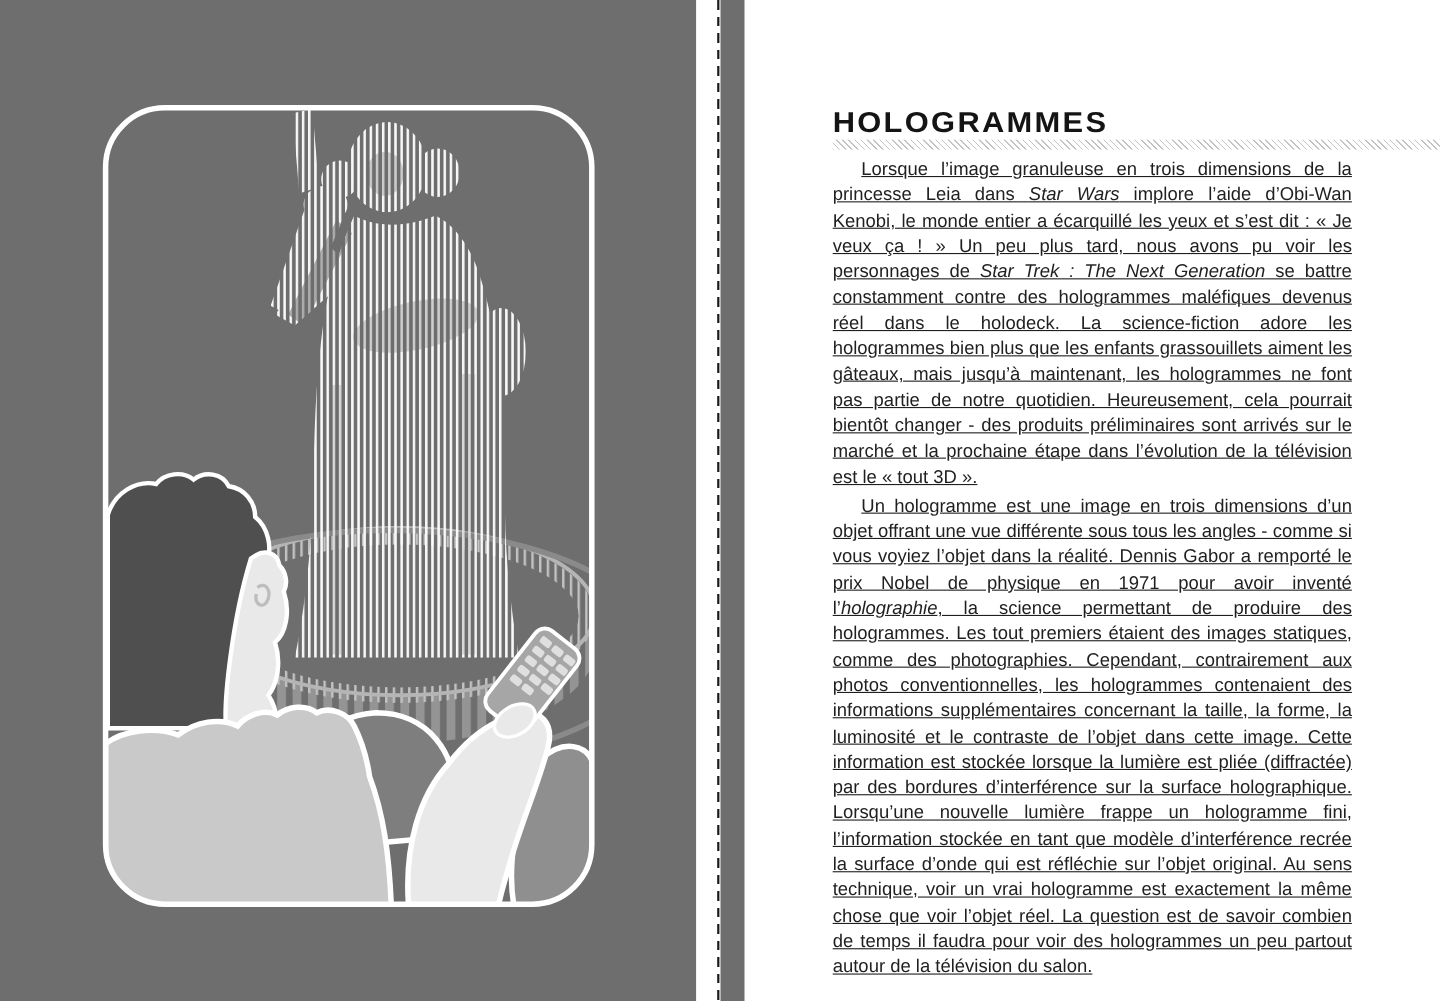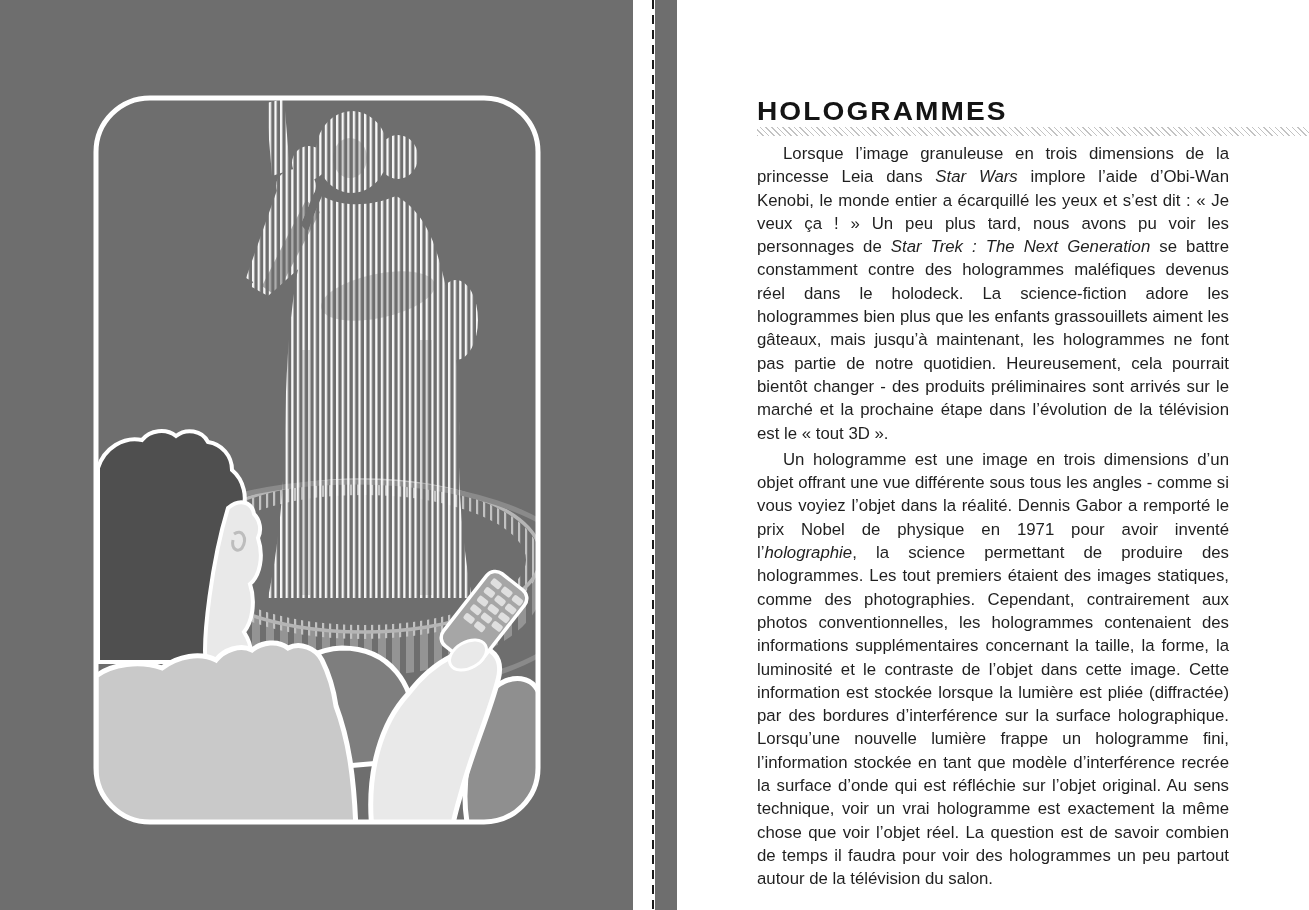--- a/index.html
+++ b/index.html
@@ -31,21 +31,21 @@
   }
   .heading-hatch{
     position:absolute;left:80px;top:127px;right:0;height:9px;
     background:repeating-linear-gradient(45deg,#c3c3c3 0 1px,transparent 1px 4px);
   }
   .text-col{
     position:absolute;left:80px;top:142px;width:472px;
     font-size:16.8px;line-height:23.3px;color:#1f1f1f;
     text-align:justify;
   }
-  .text-col p{margin:0 0 3px 0;text-indent:26px;}
+  .text-col p{margin:0 0 3px 0;text-indent:26px;text-decoration:underline;}
   .text-col i{font-style:italic;}
   .page-emblem{
     position:absolute;left:495px;top:826px;width:92px;height:84px;
   }
   .page-emblem svg{display:block;width:92px;height:84px;}
 </style>
 </head>
 <body>
 
 <div class="left-page">

